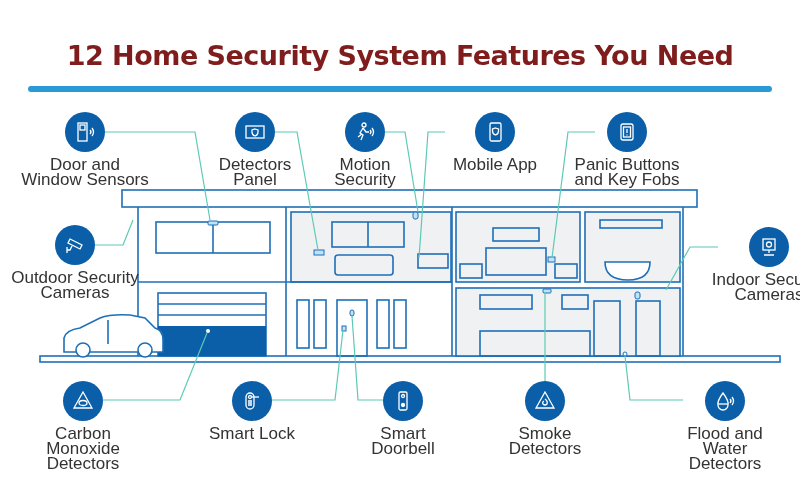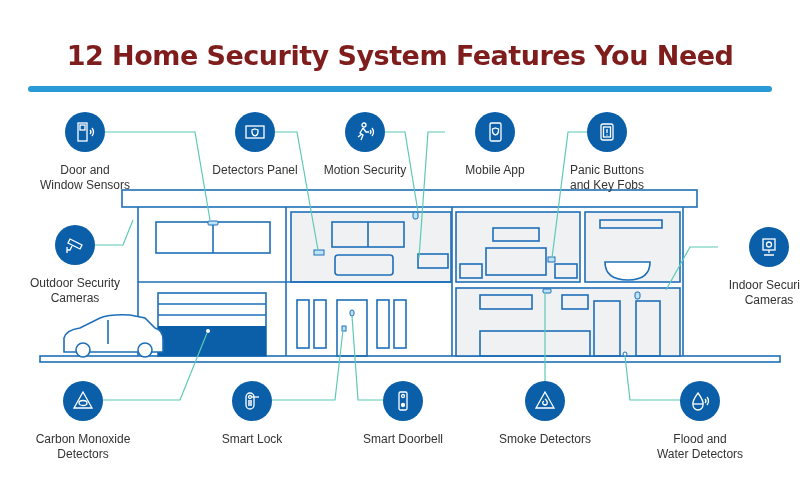--- a/index.html
+++ b/index.html
@@ -2,21 +2,21 @@
 <html><head>
 <meta charset="utf-8">
 <style>
   html, body { margin: 0; padding: 0; background: #ffffff; }
   body { width: 800px; height: 488px; position: relative; overflow: hidden; font-family: "Liberation Sans", "DejaVu Sans", sans-serif; }
   .title { position: absolute; left: 0; top: 40px; width: 800px; text-align: center; font-family: "DejaVu Sans", sans-serif; font-weight: bold; font-size: 27px; color: #7f1d1d; letter-spacing: -0.5px; }
   .title-rule { position: absolute; left: 28px; top: 86px; width: 468px; height: 6px; border-radius: 3px; background: #2a9ad6; }
   svg.scene { position: absolute; left: 0; top: 0; }
   .feature { position: absolute; text-align: center; }
   .badge { width: 40px; height: 40px; border-radius: 50%; background: #0a5fa8; margin: 0 auto; display: flex; align-items: center; justify-content: center; }
-  .flabel { font-size: 12px; color: #333; line-height: 15px; margin-top: 11px; white-space: pre-line; }
+  .flabel { font-size: 17px; color: #333; line-height: 15px; margin-top: 5px; white-space: pre-line; }
 </style>
 </head>
 <body>
 
 <div class="title">12 Home Security System Features You Need</div>
 <div class="title-rule" style="left:28px;width:744px;"></div>
 
 <svg class="scene" width="800" height="488" viewBox="0 0 800 488">
   <g fill="none" stroke="#1e6fb8" stroke-width="1.6">
 
@@ -139,21 +139,21 @@
 <div class="feature" style="left:445px;top:112px;width:100px;">
   <div class="badge">
       <svg width="22" height="22" viewBox="0 0 22 22" fill="none" stroke="#fff" stroke-width="1.3">
         <rect x="6" y="2" width="11" height="18" rx="1.5"></rect>
         <path d="M11.5 7 l3 1 v2 q0 3 -3 4 q-3 -1 -3 -4 v-2 z"></path>
       </svg>
     </div>
   <div class="flabel">Mobile App</div>
 </div>
 
-<div class="feature" style="left:552px;top:112px;width:110px;">
+<div class="feature" style="left:572px;top:112px;width:110px;">
   <div class="badge">
       <svg width="22" height="22" viewBox="0 0 22 22" fill="none" stroke="#fff" stroke-width="1.3">
         <rect x="5" y="3" width="12" height="16" rx="2"></rect>
         <rect x="7.5" y="6" width="7" height="10"></rect>
         <line x1="11" y1="8" x2="11" y2="12"></line>
         <line x1="11" y1="13.5" x2="11" y2="14.5"></line>
       </svg>
     </div>
   <div class="flabel">Panic Buttons
 and Key Fobs</div>
@@ -219,21 +219,21 @@
 <div class="feature" style="left:490px;top:381px;width:110px;">
   <div class="badge">
       <svg width="22" height="22" viewBox="0 0 22 22" fill="none" stroke="#fff" stroke-width="1.3">
         <path d="M11 2 l9 16 h-18 z"></path>
         <path d="M11 9 q3 2 2 5 q-2 2 -4 0 q-1 -2 1 -3"></path>
       </svg>
     </div>
   <div class="flabel">Smoke Detectors</div>
 </div>
 
-<div class="feature" style="left:640px;top:381px;width:120px;">
+<div class="feature" style="left:665px;top:381px;width:120px;">
   <div class="badge">
       <svg width="22" height="22" viewBox="0 0 22 22" fill="none" stroke="#fff" stroke-width="1.3">
         <path d="M9 3 q6 8 5 12 a5 5 0 0 1 -10 0 q-1 -4 5 -12 z"></path>
         <line x1="4" y1="14" x2="14" y2="14"></line>
         <path d="M16 9 q2 2 0 4 M18 7 q3 4 0 8"></path>
       </svg>
     </div>
   <div class="flabel">Flood and
 Water Detectors</div>
 </div>

